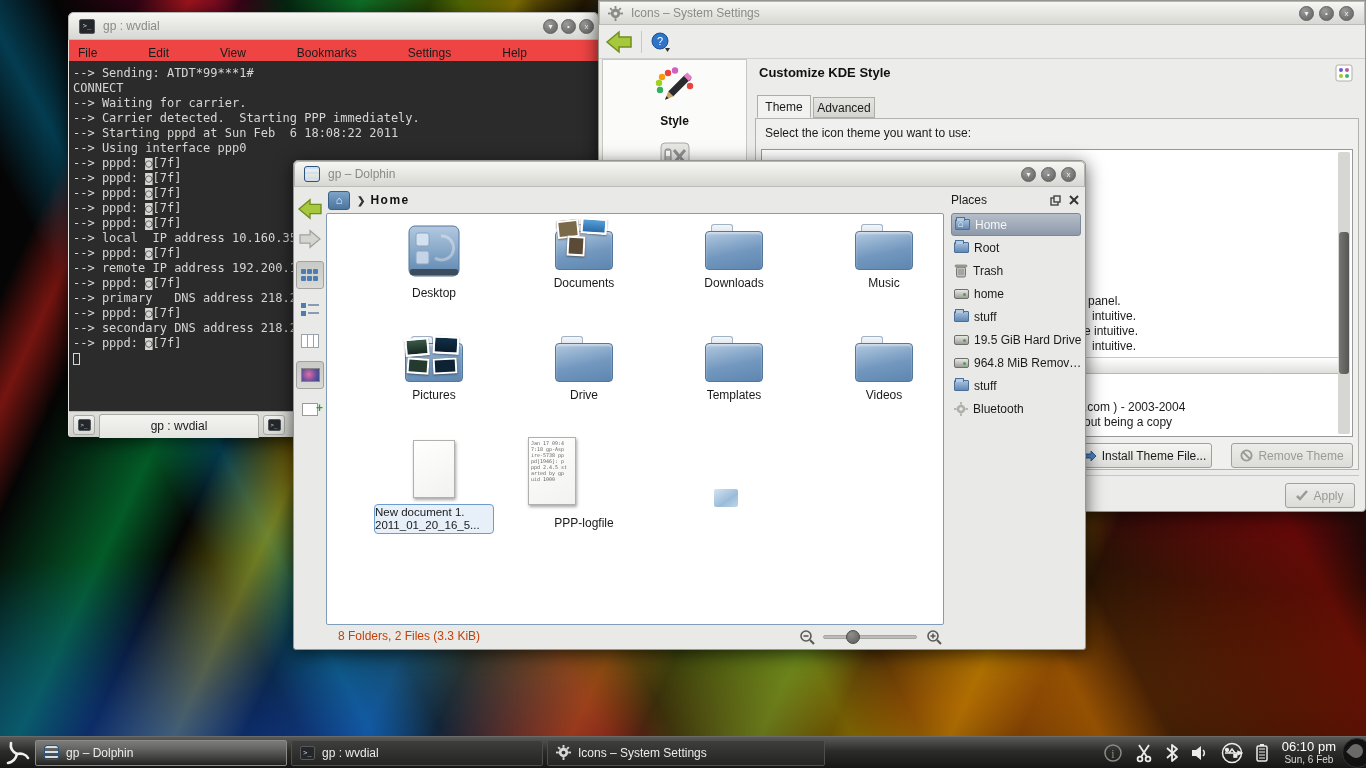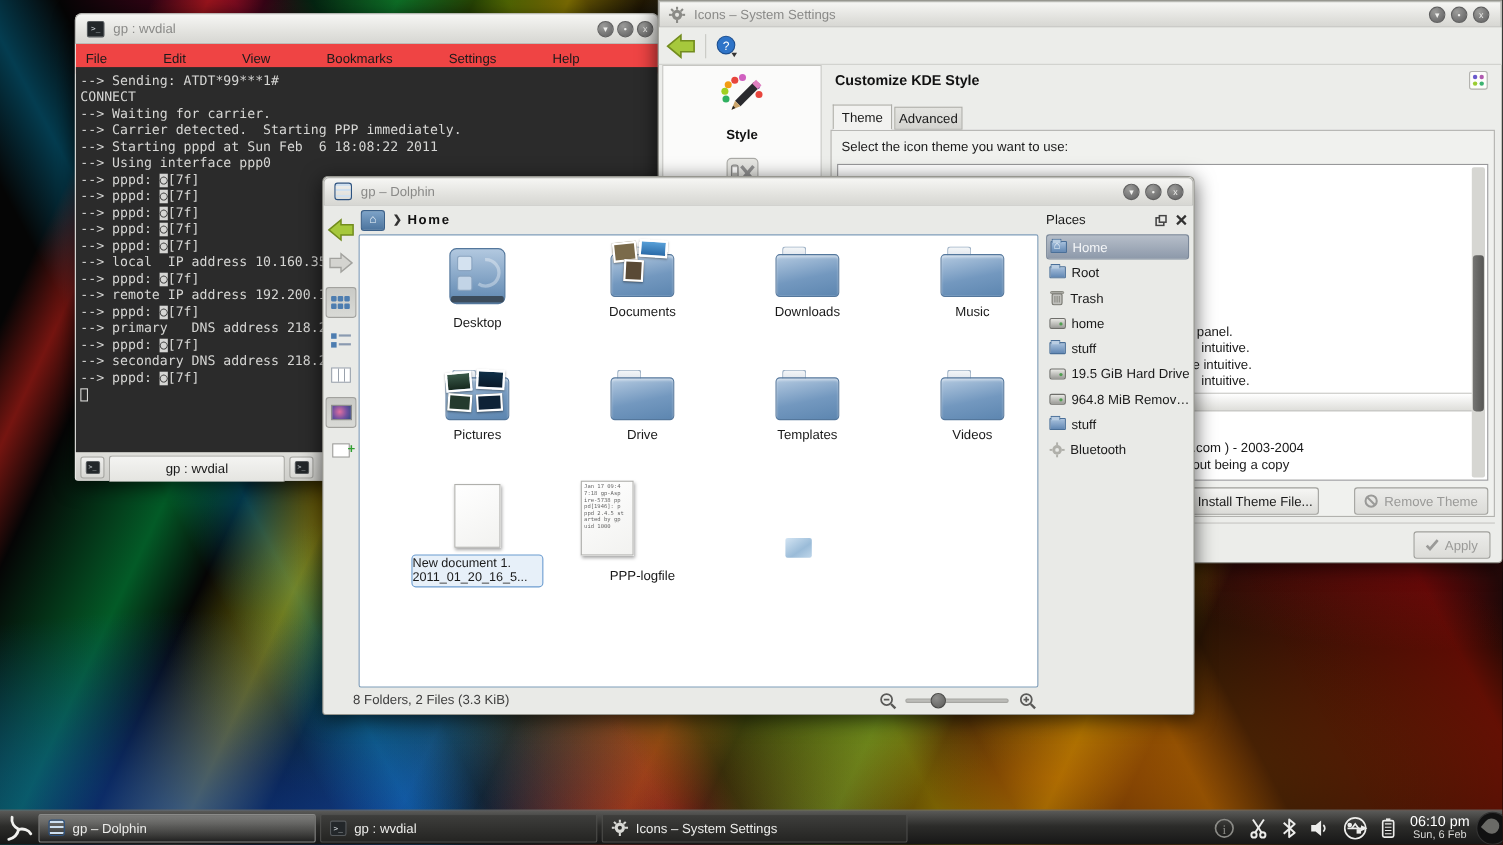--- a/index.html
+++ b/index.html
@@ -137,21 +137,21 @@
   .pfolder { width:15px; height:11px; background:linear-gradient(#a7c0dc,#6288b4);
     border:1px solid #4a6f98; border-radius:1px; position:relative; flex:0 0 auto; }
   .pfolder::before { content:""; position:absolute; left:0; top:-3px; width:7px; height:3px;
     background:#b9cde2; border:1px solid #4a6f98; border-bottom:none; border-radius:1px 1px 0 0; }
   .pfolder.home-glyph::after { content:"⌂"; position:absolute; left:2px; top:-2px; color:#eef4fa; font-size:10px; }
   .pdrive { width:15px; height:10px; background:linear-gradient(#e8e8e4,#9c9c98);
     border:1px solid #6e6e6a; border-radius:2px; position:relative; flex:0 0 auto; }
   .pdrive::after { content:""; position:absolute; right:2px; top:3px; width:3px; height:3px;
     border-radius:50%; background:#4f9e4f; }
   #d-status { position:absolute; left:0; right:0; bottom:0; height:26px; display:flex; align-items:center; }
-  #d-status .stext { font-size:12px; color:#404040; margin-left:27px; }
+  #d-status .stext { font-size:12px; color:#c2410c; margin-left:44px; }
   .zoom-slider-track { position:absolute; left:529px; top:12px; width:94px; height:4px;
     background:#bcbcb8; border-radius:2px; border:1px solid #a6a6a2; }
   .zoom-slider-handle { position:absolute; left:22px; top:-6px; width:14px; height:14px;
     border-radius:50%; background:radial-gradient(circle at 35% 30%, #8e8e8c, #5c5c5a); border:1px solid #4a4a48; }
 
   .bigfolder { width:58px; height:46px; position:relative; }
   .bigfolder .tabb { position:absolute; left:6px; top:0; width:22px; height:9px;
     background:linear-gradient(#f4f6f8,#dfe5ec); border:1px solid #9fb2c6; border-bottom:none; border-radius:3px 3px 0 0; }
   .bigfolder .body { position:absolute; left:0; top:7px; width:58px; height:39px;
     background:linear-gradient(168deg,#b3c9e0,#7398bf 55%,#5d86b0); border:1px solid #54779c; border-radius:4px;
@@ -333,21 +333,21 @@
     <div class="ss-frag" style="left:322px;top:174px">e  intuitive.</div>
     <div class="ss-frag" style="left:330px;top:189px">intuitive.</div>
     <div id="ss-selrow"></div>
     <div class="ss-frag" style="left:322px;top:250px">.com ) - 2003-2004</div>
     <div class="ss-frag" style="left:322px;top:265px">out being a copy</div>
     <div id="ss-scroll">
       <div id="ss-thumb"></div>
     </div>
   </div>
 
-  <div class="ss-btn" style="left:466px;width:134px">
+  <div class="ss-btn" style="left:479px;width:134px">
     <svg width="13" height="12" viewBox="0 0 13 12">
       <polygon points="1,4 7,4 7,1 12,6 7,11 7,8 1,8" fill="#4e84c4" stroke="#2c5a94"></polygon>
     </svg>
     <span>Install Theme File...</span>
   </div>
   <div class="ss-btn disabled" style="left:632px;width:122px">
     <svg width="13" height="13" viewBox="0 0 14 14">
       <circle cx="7" cy="7" r="5.5" fill="none" stroke="#9a9a98" stroke-width="2"></circle>
       <line x1="3.2" y1="3.2" x2="10.8" y2="10.8" stroke="#9a9a98" stroke-width="2"></line>
     </svg>

